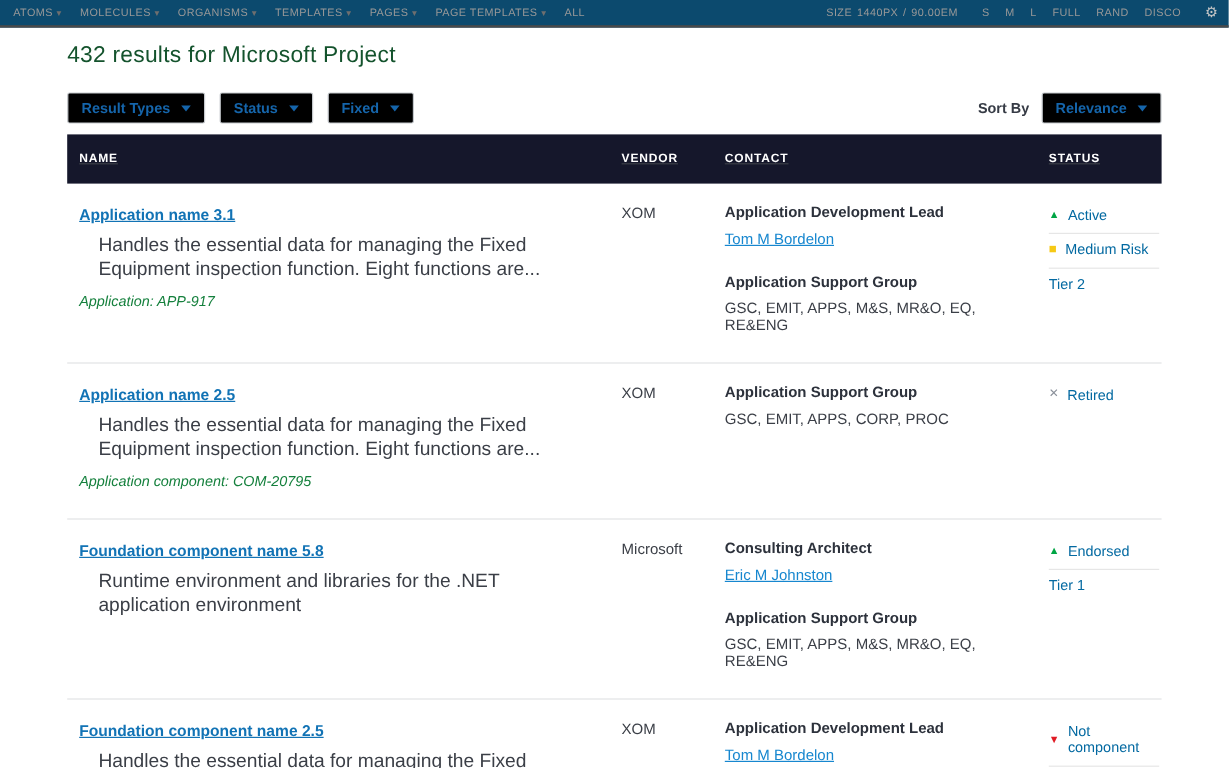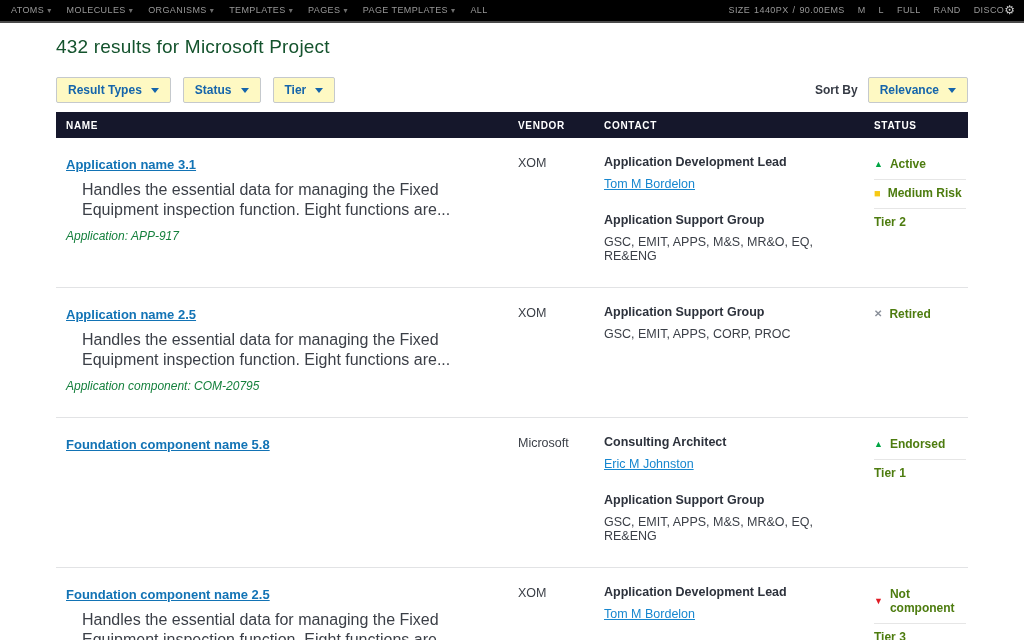--- a/index.html
+++ b/index.html
@@ -14,59 +14,59 @@
   }
   *{box-sizing:border-box;}
   html,body{margin:0;padding:0;}
   body{
     width:1024px;height:640px;overflow:hidden;background:#fff;
     font-family:"Liberation Sans",sans-serif;color:#3b3f47;
   }
 
   
   .toolbar{
-    height:23px;background:#000000;border-bottom:2px solid #4a4a4a;
+    height:23px;background:#0c4a6e;border-bottom:2px solid #4a4a4a;
     display:flex;align-items:center;justify-content:space-between;
     padding:0 9px 2px 11px;
   }
   .tb-left{display:flex;align-items:center;gap:15px;}
   .tb-item{
     color:#989898;font-size:9px;letter-spacing:.4px;cursor:pointer;
     display:inline-flex;align-items:center;gap:3px;white-space:nowrap;
   }
   .tb-caret::before{content:"\25BE";font-size:8px;color:#6f6f6f;}
-  .tb-right{display:flex;align-items:center;gap:0;}
+  .tb-right{display:flex;align-items:center;gap:20px;}
   .tb-size{color:#989898;font-size:9px;letter-spacing:.4px;display:inline-flex;gap:4px;white-space:nowrap;}
   .tb-vp{display:inline-flex;gap:13px;}
   .tb-gear{color:#c6c6c6;font-size:12px;line-height:1;cursor:pointer;}
   .tb-gear::before{content:"\2699";}
 
   
   .content{padding:0 56px;}
   .page-title{margin:13px 0 0;font-size:19px;font-weight:400;color:#14532d;letter-spacing:.2px;}
 
   .filter-bar{margin-top:19px;display:flex;justify-content:space-between;align-items:center;}
   .filter-left{display:flex;gap:12px;}
   .btn{
-    display:inline-flex;align-items:center;background:#fef9c3;border:1px solid #c5c9cd;
+    display:inline-flex;align-items:center;background:#000000;border:1px solid #c5c9cd;
     border-radius:2px;padding:5px 11px;font-size:12px;font-weight:700;
     color:var(--accent-blue);cursor:pointer;font-family:inherit;
   }
   .caret{
     width:0;height:0;border-left:4px solid transparent;border-right:4px solid transparent;
     border-top:5px solid currentColor;margin-left:9px;display:inline-block;
   }
   .sort-area{display:flex;align-items:center;gap:10px;}
   .sort-label{font-size:12px;font-weight:700;color:#363b45;}
 
   
   .table{margin-top:9px;}
   .t-head{
     display:grid;grid-template-columns:462px 86px 270px 1fr;
-    background:var(--header-bg);height:26px;align-items:center;
+    background:var(--header-bg);height:41px;align-items:center;text-decoration:underline;
   }
   .t-h-cell{color:#fff;font-size:10px;font-weight:700;letter-spacing:.7px;}
   .t-h-cell:first-of-type{padding-left:10px;}
 
   .t-row{display:grid;grid-template-columns:462px 86px 270px 1fr;padding:17px 0 24px;}
   .t-row + .t-row{border-top:1px solid #e2e3e5;}
 
   .c-name{padding:0 24px 0 10px;}
   .name-link{font-size:13px;font-weight:700;color:var(--name-link-blue);text-decoration:underline;cursor:pointer;text-align:right;}
   .desc{margin:7px 16px 0;font-size:16px;line-height:20px;color:#3b3f47;}
@@ -74,21 +74,21 @@
 
   .c-vendor{font-size:12.5px;color:#3b3f47;padding-top:1px;}
 
   .c-contact{padding-right:20px;}
   .contact-block + .contact-block{margin-top:22px;}
   .contact-role{font-size:12.5px;font-weight:700;color:#2d323c;}
   .contact-value{margin-top:8px;font-size:12.5px;color:#3b3f47;}
   .contact-value[data-link="true"]{color:var(--link-blue);text-decoration:underline;cursor:pointer;}
 
   .c-status{padding-top:2px;padding-right:2px;}
-  .status-item{display:flex;align-items:center;gap:7px;font-size:12px;color:#4d7c0f;padding:6px 0 8px;font-weight:bold;}
+  .status-item{display:flex;align-items:center;gap:7px;font-size:12px;color:#0369a1;padding:6px 0 8px;}
   .status-item:first-of-type{padding-top:0;}
   .status-item:not(:last-child){border-bottom:1px solid #e6e6e6;}
   .st-icon{display:inline-flex;line-height:1;}
   .st-icon[data-icon="triangle-up-icon"]::before{content:"\25B2";color:var(--green);font-size:9px;}
   .st-icon[data-icon="square-icon"]::before{content:"\25A0";color:var(--yellow);font-size:11px;}
   .st-icon[data-icon="x-icon"]::before{content:"\2715";color:var(--gray-icon);font-size:10px;}
   .st-icon[data-icon="triangle-down-icon"]::before{content:"\25BC";color:var(--red);font-size:9px;}
 </style>
 </head>
 <body>
@@ -166,21 +166,21 @@
           <span class="btn-label">Result Types</span>
           <span class="caret"></span>
         </button>
 
         <button class="btn">
           <span class="btn-label">Status</span>
           <span class="caret"></span>
         </button>
 
         <button class="btn">
-          <span class="btn-label">Tier</span>
+          <span class="btn-label">Fixed</span>
           <span class="caret"></span>
         </button>
       </div>
     <div class="sort-area">
       <span class="sort-label">Sort By</span>
       <button class="btn">
         <span class="btn-label">Relevance</span>
         <span class="caret"></span>
       </button>
     </div>
@@ -257,20 +257,21 @@
               <div class="status-item">
                 <span class="st-icon" data-icon="x-icon"></span>
                 <span class="st-label">Retired</span>
               </div>
             </div>
         </div>
 
         <div class="t-row">
           <div class="c-name">
             <a class="name-link">Foundation component name 5.8</a>
+            <p class="desc">Runtime environment and libraries for the .NET application environment</p>
           </div>
           <div class="c-vendor">Microsoft</div>
           <div class="c-contact">
 
               <div class="contact-block">
                 <div class="contact-role">Consulting Architect</div>
                 <div class="contact-value" data-link="true">Eric M Johnston</div>
               </div>
 
               <div class="contact-block">

